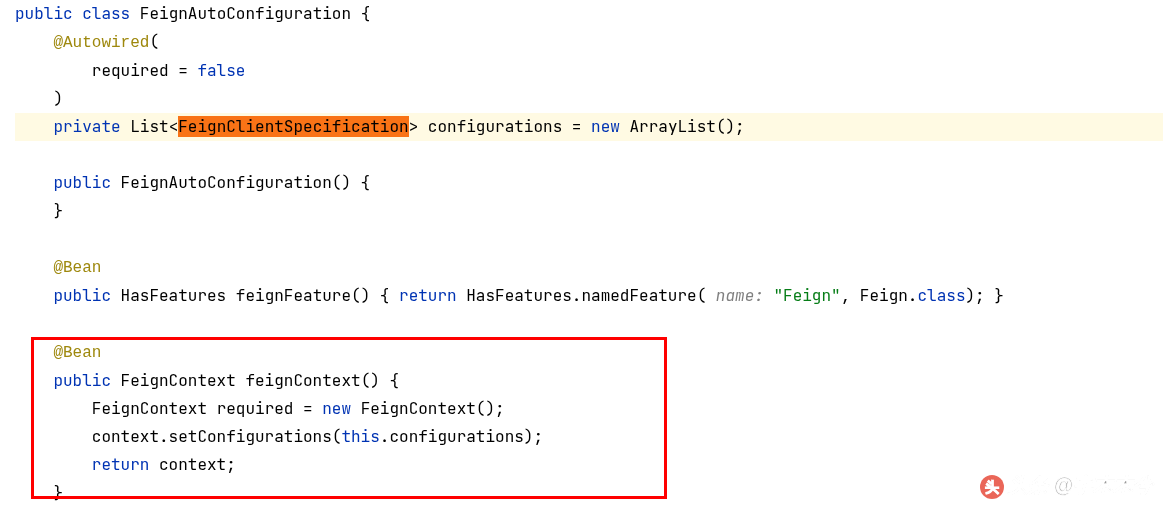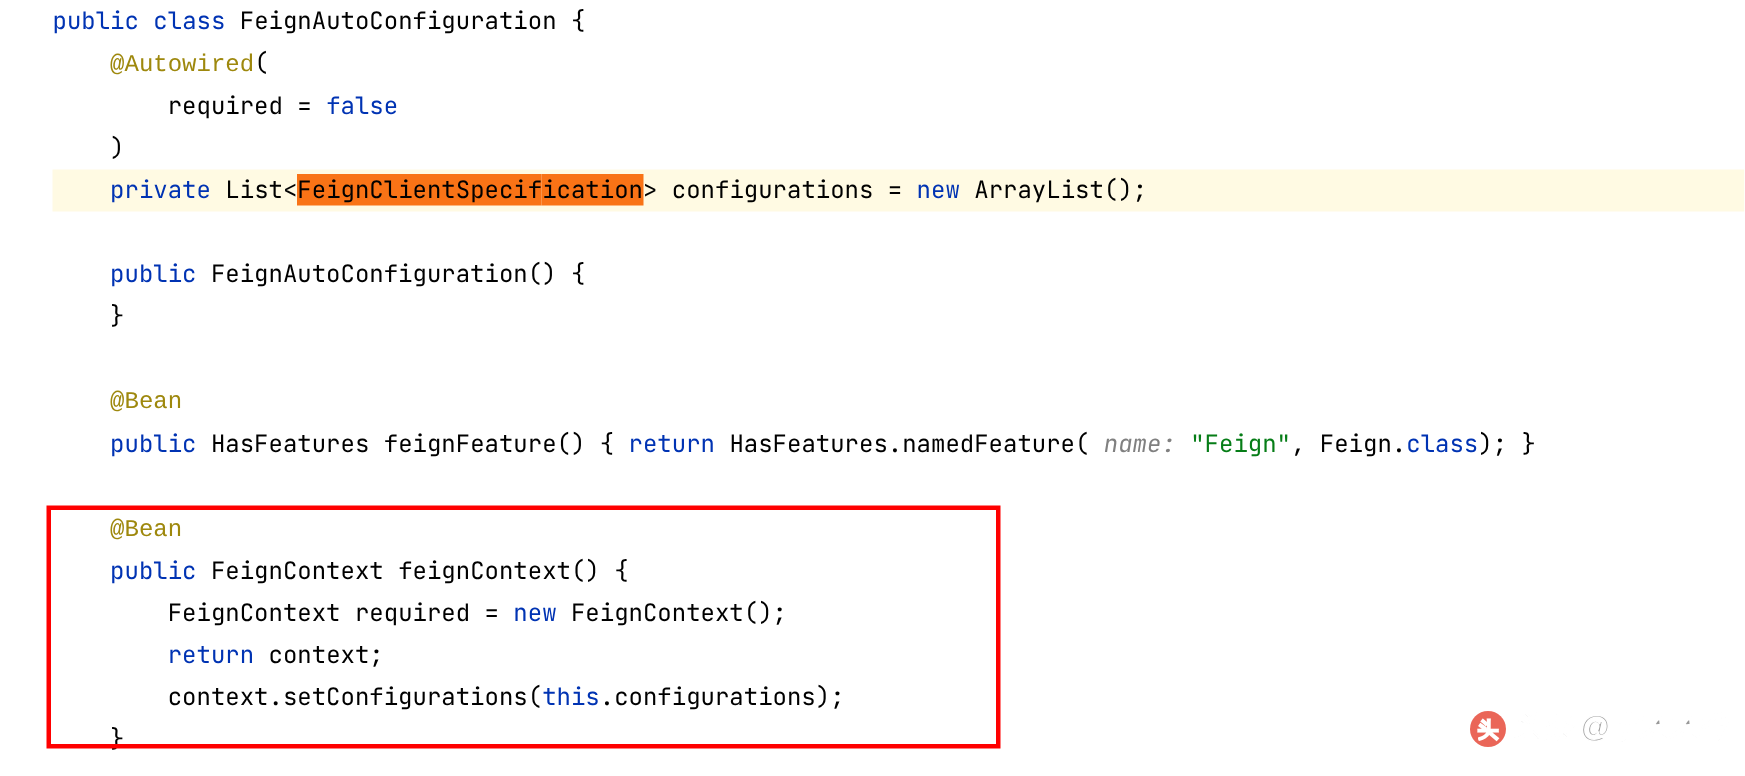--- a/index.html
+++ b/index.html
@@ -17,21 +17,20 @@
     .code-container {
       padding: 0;
       position: relative;
     }
     .line {
       white-space: pre;
       position: relative;
     }
     .code-content {
       padding-left: 15px;
-      margin-left: 20px;
     }
     .kw { color: #0033B3; }
     .annotation { color: #9E880D; font-family: Liberation Mono, monospace; }
     .param-name { color: #808080; font-style: italic; }
     .string { color: #067D17; }
     .field { color: #000000; }
     .highlight-line {
       background: #fffae3;
       display: block;
       width: 100%;
@@ -88,22 +87,22 @@
     <div class="line"> </div>
     <div class="line">    <span class="kw">public</span><span> FeignAutoConfiguration() {</span></div>
     <div class="line">    <span>}</span></div>
     <div class="line"> </div>
     <div class="line">    <span class="annotation">@Bean</span></div>
     <div class="line">    <span class="kw">public</span><span> HasFeatures </span><span>feignFeature</span><span>() { </span><span class="kw">return</span><span> HasFeatures.namedFeature(</span><span class="param-name"> name: </span><span class="string">"Feign"</span><span>, Feign.</span><span class="kw">class</span><span>); }</span></div>
     <div class="line"> </div>
     <div class="line">    <span class="annotation">@Bean</span></div>
     <div class="line">    <span class="kw">public</span><span> FeignContext </span><span>feignContext</span><span>() {</span></div>
     <div class="line">        <span>FeignContext </span><span>required = </span><span class="kw">new</span><span> FeignContext();</span></div>
+    <div class="line">        <span>context.setConfigurations(</span><span class="kw">this</span><span>.configurations);</span></div>
     <div class="line">        <span class="kw">return</span><span> context;</span></div>
-    <div class="line">        <span>context.setConfigurations(</span><span class="kw">this</span><span>.configurations);</span></div>
     <div class="line">    <span>}</span></div>
   </div>
 </div>
 
 <div class="red-box"></div>
 
 <div class="watermark">
   <span class="watermark-icon">头</span><span>头条 @宇木木兮</span>
 </div>
 

